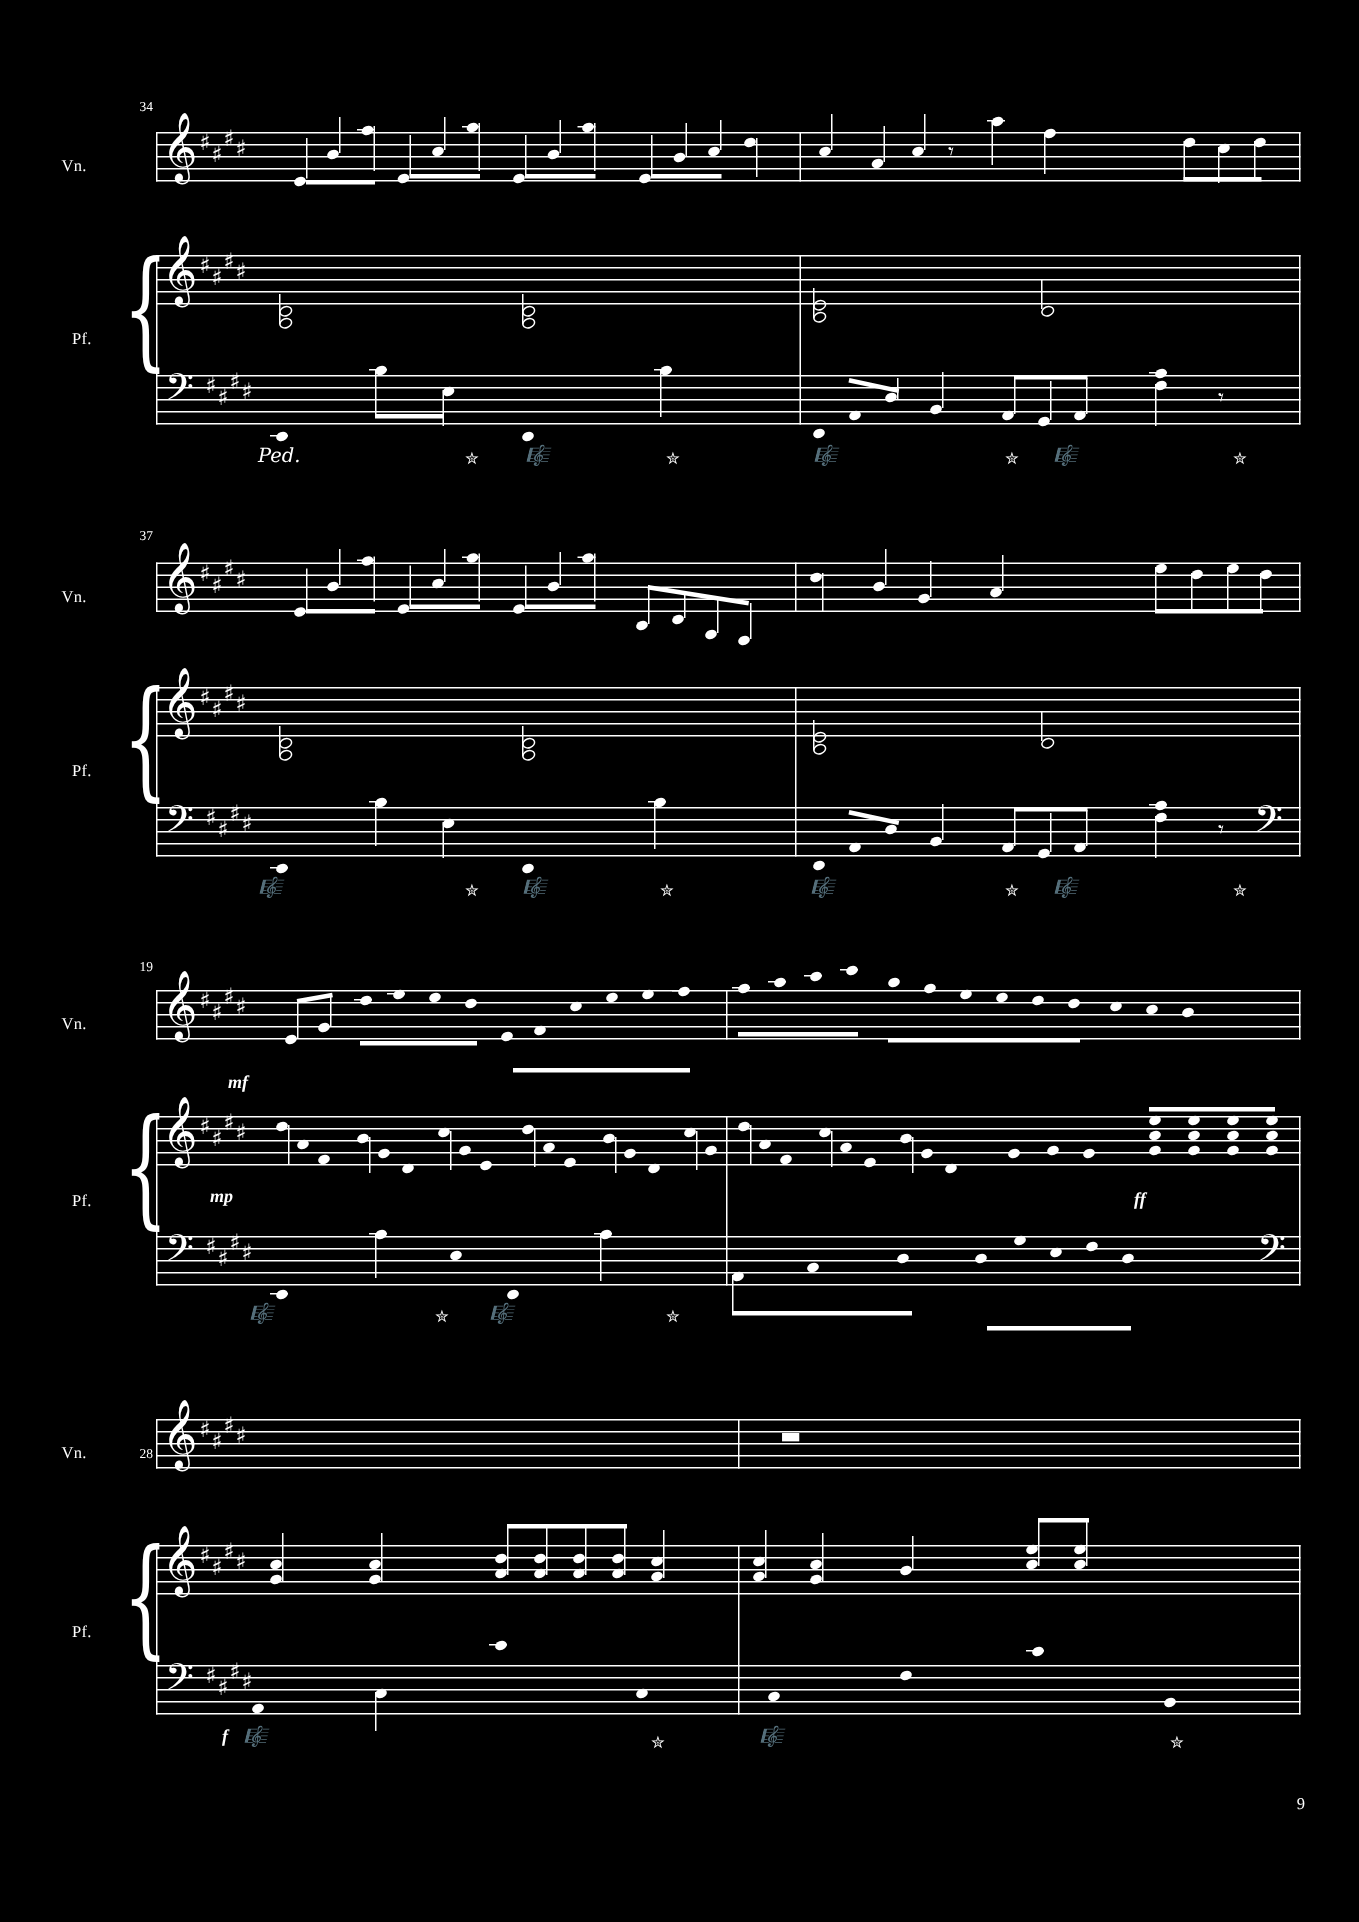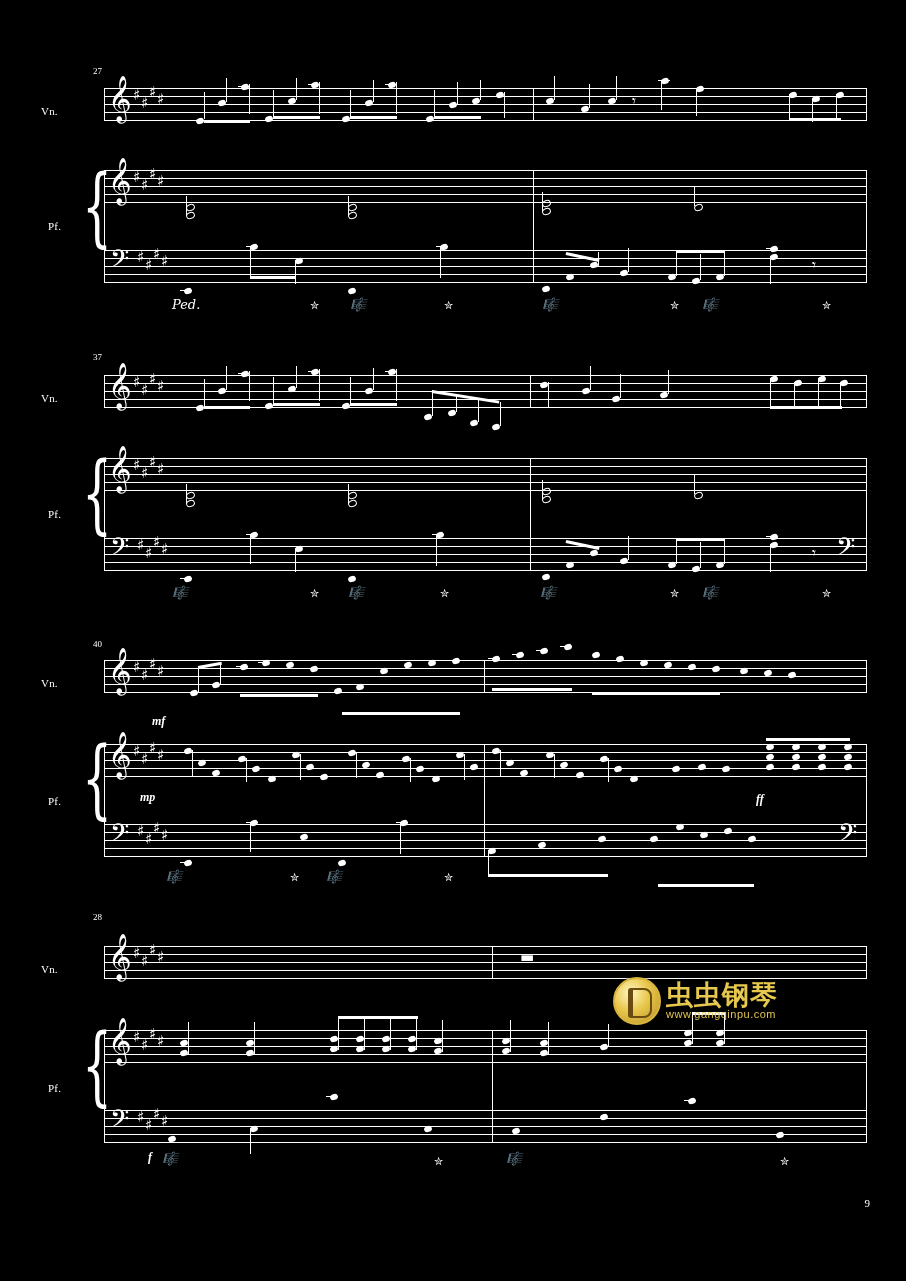--- a/index.html
+++ b/index.html
@@ -207,21 +207,21 @@
     font-size: 11px;
     color: #ffffff;
   }
 </style>
 </head>
 <body>
 
 <div class="page">
 
   <div class="system" style="top:0;">
-    <div class="measure-num" style="left:93px; top:66px;">27</div>
+    <div class="measure-num" style="left:93px; top:66px;">34</div>
     <div class="sys-label" style="left:41px; top:105px;">Vn.</div>
     <div class="sys-label" style="left:48px; top:220px;">Pf.</div>
 
     <div class="staff" style="left:104px; top:88px; width:763px;">
       <div class="ln"></div>
         <div class="ln"></div>
         <div class="ln"></div>
         <div class="ln"></div>
         <div class="ln"></div>
     </div>
@@ -533,21 +533,21 @@
     <div class="pedstar" style="left:310px; top:588px;">✮</div>
     <div class="ped" style="left:348px; top:586px;">🎼</div>
     <div class="pedstar" style="left:440px; top:588px;">✮</div>
     <div class="ped" style="left:540px; top:586px;">🎼</div>
     <div class="pedstar" style="left:670px; top:588px;">✮</div>
     <div class="ped" style="left:702px; top:586px;">🎼</div>
     <div class="pedstar" style="left:822px; top:588px;">✮</div>
   </div>
 
   <div class="system" style="top:0;">
-    <div class="measure-num" style="left:93px; top:639px;">40</div>
+    <div class="measure-num" style="left:93px; top:639px;">19</div>
     <div class="sys-label" style="left:41px; top:677px;">Vn.</div>
     <div class="sys-label" style="left:48px; top:795px;">Pf.</div>
 
     <div class="staff" style="left:104px; top:660px; width:763px;">
       <div class="ln"></div>
         <div class="ln"></div>
         <div class="ln"></div>
         <div class="ln"></div>
         <div class="ln"></div>
     </div>
@@ -713,21 +713,21 @@
     <div class="beam" style="left:658px; top:884px; width:96px;"></div>
     <div class="clef bass" style="left:838px; top:821px;">𝄢</div>
 
     <div class="ped" style="left:166px; top:870px;">🎼</div>
     <div class="pedstar" style="left:290px; top:872px;">✮</div>
     <div class="ped" style="left:326px; top:870px;">🎼</div>
     <div class="pedstar" style="left:444px; top:872px;">✮</div>
   </div>
 
   <div class="system" style="top:0;">
-    <div class="measure-num" style="left:93px; top:912px;">28</div>
+    <div class="measure-num" style="left:93px; top:964px;">28</div>
     <div class="sys-label" style="left:41px; top:963px;">Vn.</div>
     <div class="sys-label" style="left:48px; top:1082px;">Pf.</div>
 
     <div class="staff" style="left:104px; top:946px; width:763px;">
       <div class="ln"></div>
         <div class="ln"></div>
         <div class="ln"></div>
         <div class="ln"></div>
         <div class="ln"></div>
     </div>
@@ -823,22 +823,15 @@
     <div class="ledger" style="left:684px; top:1100px;"></div>
     <div class="notehead" style="left:776px; top:1132px;"></div>
 
     <div class="dyn" style="left:148px; top:1150px;">f</div>
     <div class="ped" style="left:162px; top:1152px;">🎼</div>
     <div class="pedstar" style="left:434px; top:1156px;">✮</div>
     <div class="ped" style="left:506px; top:1152px;">🎼</div>
     <div class="pedstar" style="left:780px; top:1156px;">✮</div>
   </div>
 
-  <div class="watermark">
-    <div class="wm-badge"></div>
-    <div class="wm-text">
-      <div class="wm-cn">虫虫钢琴</div>
-      <div class="wm-url">www.gangqinpu.com</div>
-    </div>
-  </div>
 
   <div class="page-num">9</div>
 </div>
 
 </body></html>

